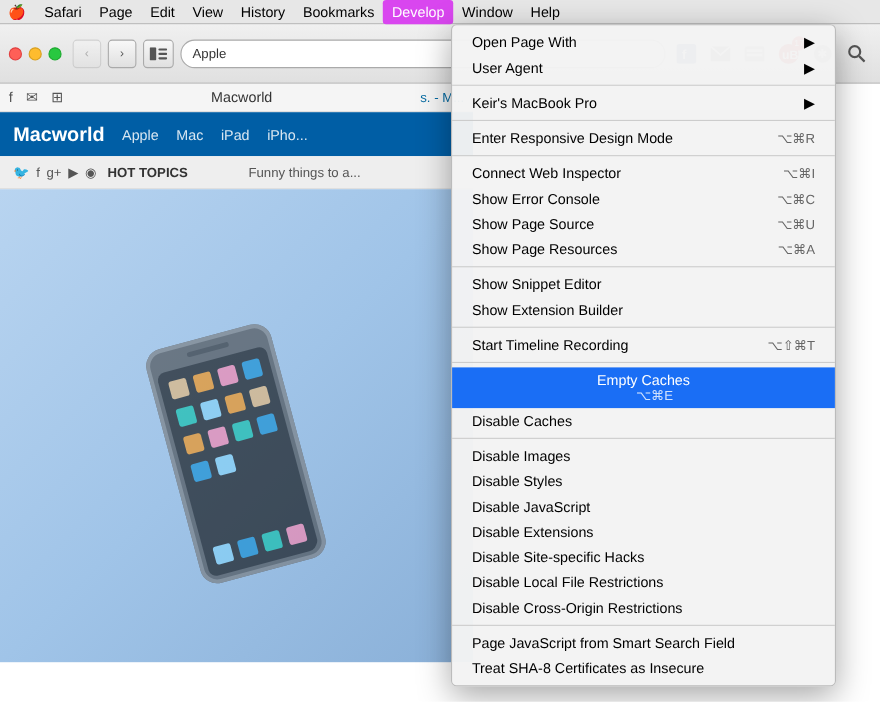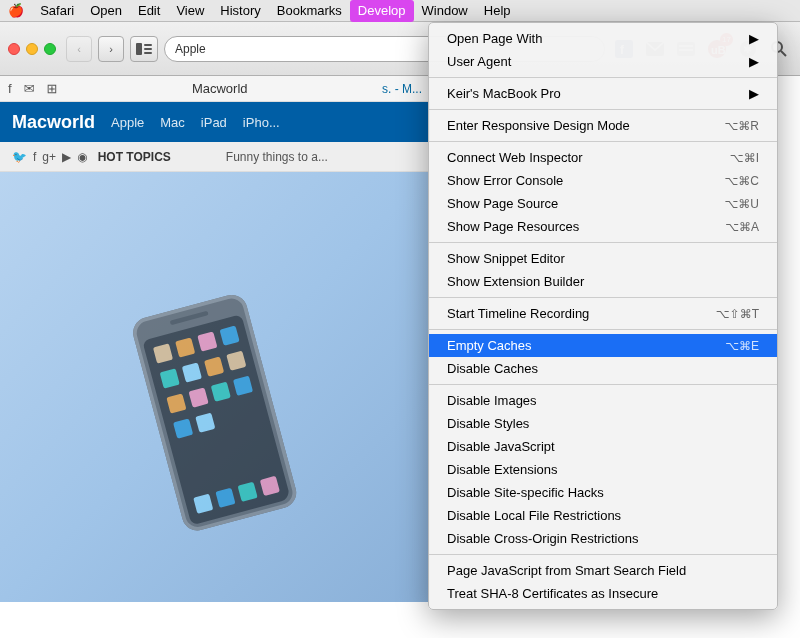--- a/index.html
+++ b/index.html
@@ -164,21 +164,21 @@
       display: flex;
       align-items: center;
       justify-content: center;
       overflow: hidden;
     }
 
     
     .develop-menu {
       position: absolute;
       top: 22px;
-      left: 428px;
+      left: 410px;
       width: 350px;
       background: rgba(243,243,243,0.97);
       border: 1px solid #bbb;
       border-radius: 5px;
       box-shadow: 0 8px 30px rgba(0,0,0,0.35);
       z-index: 200;
       padding: 4px 0;
     }
     .menu-item {
       display: flex;
@@ -187,20 +187,21 @@
       padding: 4px 18px 4px 18px;
       cursor: default;
       font-size: 13px;
       color: #000;
       white-space: nowrap;
       min-height: 20px;
     }
     .menu-item.highlighted {
       background: #1a6ef5;
       color: white;
+      flex-direction: column;
     }
     .menu-item .shortcut {
       font-size: 12px;
       color: #666;
       margin-left: 20px;
     }
     .menu-item.highlighted .shortcut {
       color: rgba(255,255,255,0.8);
     }
     .menu-item .arrow {
@@ -214,21 +215,21 @@
     .menu-item-label {
       flex: 1;
     }
   </style>
 </head>
 <body>
 
 <div class="menubar">
   <span class="menubar-item menubar-apple">🍎</span>
   <span class="menubar-item">Safari</span>
-  <span class="menubar-item">Open</span>
+  <span class="menubar-item">Page</span>
   <span class="menubar-item">Edit</span>
   <span class="menubar-item">View</span>
   <span class="menubar-item">History</span>
   <span class="menubar-item">Bookmarks</span>
   <span class="menubar-item active">Develop</span>
   <span class="menubar-item">Window</span>
   <span class="menubar-item">Help</span>
 </div>
 
 <div class="toolbar">

